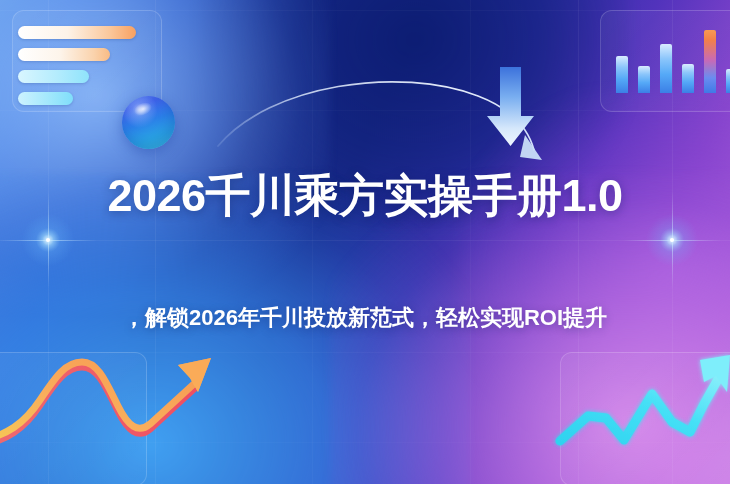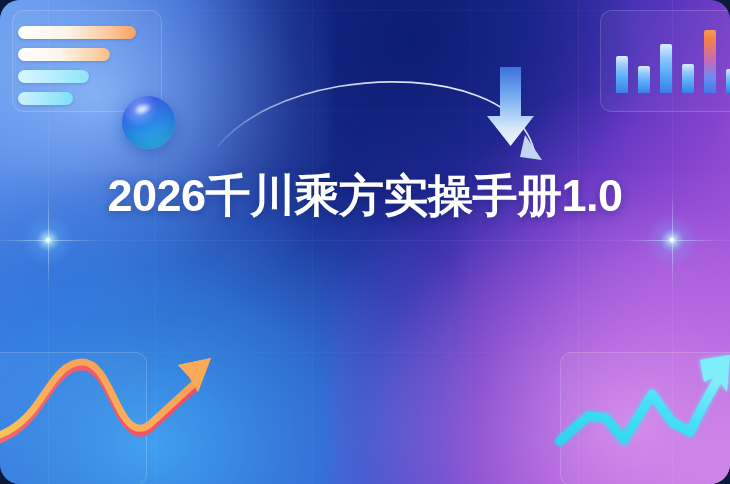--- a/index.html
+++ b/index.html
@@ -8,21 +8,20 @@
     background: #0b1a3a;
   }
   #banner {
     position: relative;
     width: 730px;
     height: 484px;
     overflow: hidden;
     font-family: "Liberation Sans", "DejaVu Sans", sans-serif;
     background: #1b3fa0;
     user-select: none;
-    border-radius: 20px;
   }
   .bg-base2 {
     position: absolute; inset: 0;
     background:
       linear-gradient(115deg,
         #69a0ea 0%,
         #4a7fdf 8%,
         #2a55c0 19%,
         #182e8e 33%,
         #1a2b8c 45%,
@@ -355,14 +354,15 @@
       <path d="M 560 441 L 588 416 L 606 418 L 624 440 L 652 394
                L 672 422 L 690 432 L 704 404 L 722 372" fill="none" stroke="url(#gCyan)" stroke-width="9" stroke-linecap="round" stroke-linejoin="round"></path>
       <path d="M 700 360 L 730 355 L 727 392 L 716 376 L 704 382 Z" fill="#7eeefb"></path>
     </g>
   </svg>
 
   <div id="title-block">
     <div class="title-line">2026千川乘方实操手册1.0</div>
   </div>
 
+  <div id="subtitle">，解锁2026年千川投放新范式，轻松实现ROI提升</div>
 
 </div>
 
 </body></html>

